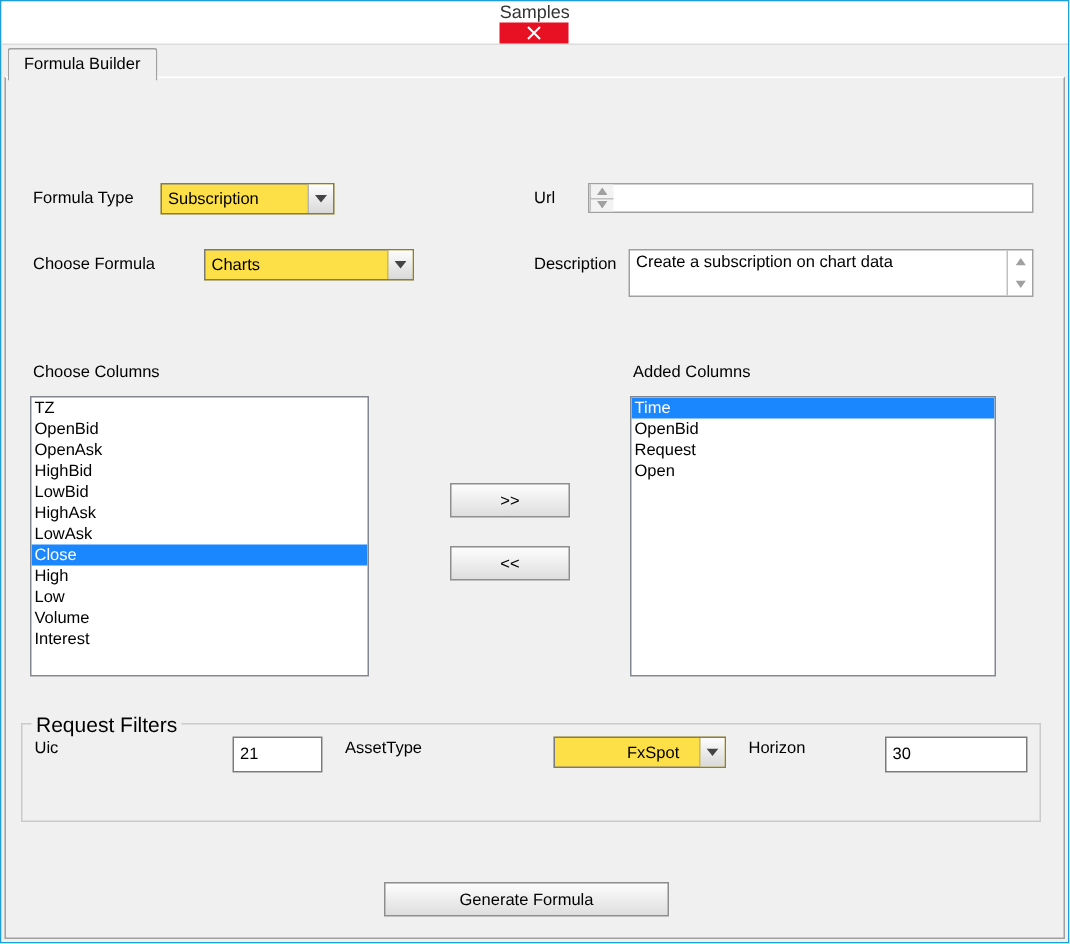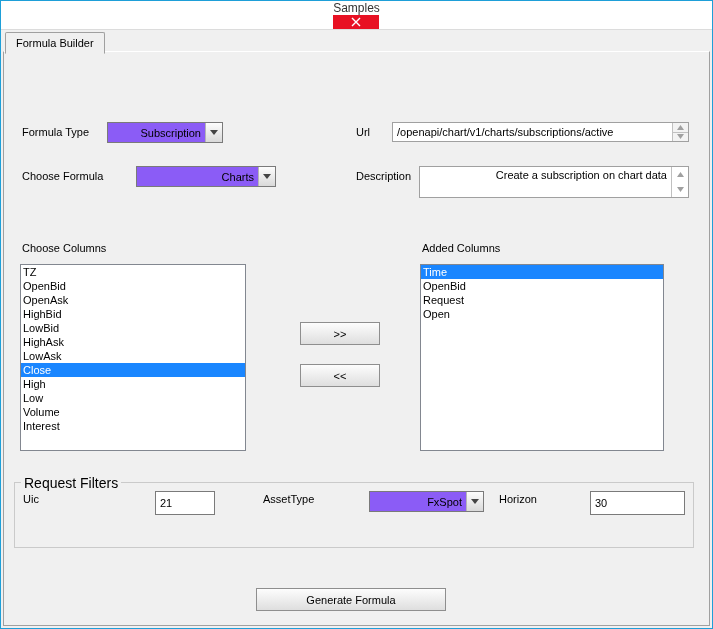--- a/index.html
+++ b/index.html
@@ -6,32 +6,32 @@
   .window{width:713px;height:629px;box-sizing:border-box;border:1px solid #1e9fd8;background:#ece9d8;position:relative;display:flex;flex-direction:column;}
   .titlebar{height:28px;background:#fff;display:flex;align-items:center;border-bottom:1px solid #dcdcdc;flex-direction:column;}
   .titlebar .title{flex:1;text-align:center;font-size:12px;color:#333;}
   .titlebar .close{width:46px;height:20px;margin-right:1px;margin-top:0;background:#e81123;display:flex;align-items:center;justify-content:center;}
   .titlebar .close svg{width:10px;height:10px;}
   .client{flex:1;position:relative;background:#f0f0f0;}
   .tabstrip{height:20px;position:relative;}
   .tab{position:absolute;left:4px;top:2px;height:20px;line-height:20px;padding:0 10px;background:#f0f0f0;border:1px solid #a0a0a0;border-bottom:1px solid #f0f0f0;border-radius:2px 2px 0 0;font-size:11px;z-index:2;}
   .tabpanel{position:absolute;left:2px;right:2px;top:21px;bottom:2px;border:1px solid #a0a0a0;background:#f0f0f0;border-top:1px solid #fff;}
   .lbl{position:absolute;font-size:11px;white-space:nowrap;}
-  .combo{position:absolute;height:21px;background:#8b5cf6;border:1px solid #7a7a7a;box-sizing:border-box;display:flex;align-items:center;text-align:right;}
+  .combo{position:absolute;height:21px;background:#fde047;border:1px solid #7a7a7a;box-sizing:border-box;display:flex;align-items:center;}
   .combo .val{flex:1;padding:0 4px;font-size:11px;}
   .combo .arrow{width:16px;height:100%;border-left:1px solid #b5b5b5;display:flex;align-items:center;justify-content:center;background:linear-gradient(#fdfdfd,#d9d9d9);}
   .combo .arrow svg{width:8px;height:6px;}
   .textbox{position:absolute;height:24px;background:#fff;border:1px solid #7a7a7a;box-sizing:border-box;padding:0 4px;font-size:11px;line-height:18px;}
   .spinbox{position:absolute;height:20px;background:#fff;border:1px solid #a0a0a0;box-sizing:border-box;display:flex;}
   .spinbox .val{flex:1;padding:0 4px;font-size:11px;line-height:18px;white-space:nowrap;overflow:hidden;}
   .spinbox .spins{width:16px;display:flex;flex-direction:column;}
   .spinbox .spins div{flex:1;border-left:1px solid #c0c0c0;background:#f3f3f3;display:flex;align-items:center;justify-content:center;}
   .spinbox .spins div+div{border-top:1px solid #c0c0c0;}
   .spinbox .spins svg{width:7px;height:5px;fill:#a0a0a0;}
-  .multiline{position:absolute;background:#fff;border:1px solid #a0a0a0;box-sizing:border-box;display:flex;text-align:right;}
+  .multiline{position:absolute;background:#fff;border:1px solid #a0a0a0;box-sizing:border-box;display:flex;}
   .multiline .val{flex:1;padding:2px 4px;font-size:11px;}
   .multiline .spins{width:16px;display:flex;flex-direction:column;border-left:1px solid #c0c0c0;}
   .multiline .spins div{flex:1;display:flex;align-items:center;justify-content:center;}
   .multiline .spins svg{width:7px;height:5px;fill:#a0a0a0;}
   .listbox{position:absolute;background:#fff;border:1px solid #828790;box-sizing:border-box;overflow:hidden;}
   .listbox .item{height:14px;line-height:14px;padding:0 2px;font-size:11px;white-space:nowrap;}
   .listbox .item.sel{background:#1a86ff;color:#fff;}
   .btn{position:absolute;height:23px;background:linear-gradient(#fdfdfd,#dedede);border:1px solid #8e8e8e;box-sizing:border-box;font-size:11px;display:flex;align-items:center;justify-content:center;}
   .fieldset{position:absolute;border:1px solid #cacaca;box-sizing:border-box;}
   .fieldset .legend{position:absolute;top:-8px;left:6px;background:#f0f0f0;padding:0 3px;font-size:14px;}
@@ -59,21 +59,20 @@
         <div class="val">Subscription</div>
         <div class="arrow">
             <svg viewBox="0 0 8 6">
               <path d="M0 0 L8 0 L4 5 Z" fill="#444"></path>
             </svg>
           </div>
       </div>
 
       <div class="lbl" style="left:352px;top:74px;">Url</div>
       <div class="spinbox" style="left:388px;top:70px;width:297px;">
-        <div class="val">/openapi/chart/v1/charts/subscriptions/active</div>
         <div class="spins">
           <div>
               <svg viewBox="0 0 7 5">
                 <path d="M0 5 L7 5 L3.5 0 Z"></path>
               </svg>
             </div>
           <div>
               <svg viewBox="0 0 7 5">
                 <path d="M0 0 L7 0 L3.5 5 Z"></path>
               </svg>
@@ -135,21 +134,21 @@
           <div class="item">Request</div>
           <div class="item">Open</div>
         </div>
 
       <div class="fieldset" style="left:10px;top:430px;width:680px;height:66px;">
         <div class="legend">Request Filters</div>
 
         <div class="lbl" style="left:8px;top:10px;">Uic</div>
         <input class="textbox" style="left: 140px; top: 8px; width: 60px;" value="21">
 
-        <div class="lbl" style="left:215px;top:10px;margin-left:33px;">AssetType</div>
+        <div class="lbl" style="left:215px;top:10px;">AssetType</div>
         <div class="combo" style="left:354px;top:8px;width:115px;padding-left:44px;">
           <div class="val">FxSpot</div>
           <div class="arrow">
               <svg viewBox="0 0 8 6">
                 <path d="M0 0 L8 0 L4 5 Z" fill="#444"></path>
               </svg>
             </div>
         </div>
 
         <div class="lbl" style="left:484px;top:10px;">Horizon</div>

